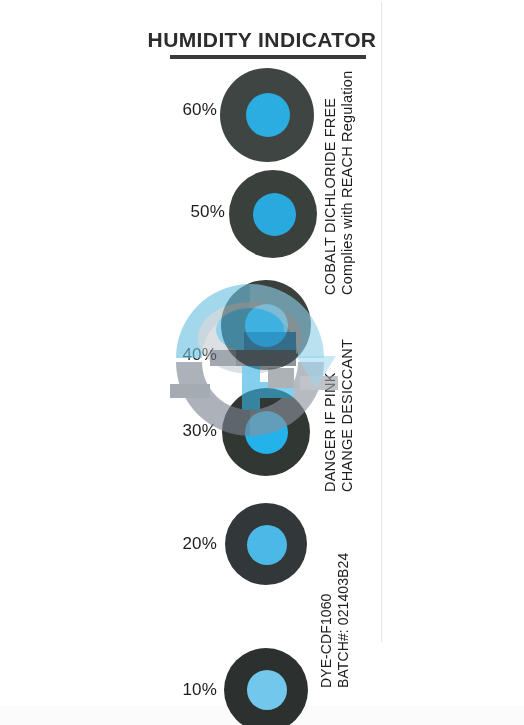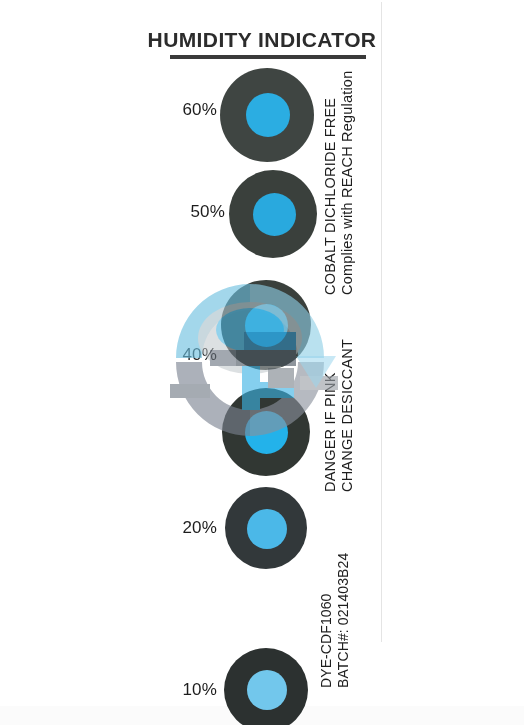--- a/index.html
+++ b/index.html
@@ -150,26 +150,27 @@
   </div>
 
   <div class="spot-row" style="top:280px;height:104px;">
     <div class="pct-label" style="left:120px; top:33px; width:97px;margin-top:32px;">40%</div>
     <div class="spot" style="left:221px; top:0px; width:90px; height:90px; background:#3a403c;">
       <div class="spot-inner" style="left:24px; top:24px; width:43px; height:43px; background:#2bade2;"></div>
     </div>
   </div>
 
   <div class="spot-row" style="top:388px;height:104px;">
+    <div class="pct-label" style="left:120px; top:33px; width:97px;">30%</div>
     <div class="spot" style="left:222px; top:0px; width:88px; height:88px; background:#313733;">
       <div class="spot-inner" style="left:23px; top:23px; width:43px; height:43px; background:#23b2ea;"></div>
     </div>
   </div>
 
-  <div class="spot-row" style="top:487px;height:100px;">
+  <div class="spot-row" style="top:503px;height:100px;">
     <div class="pct-label" style="left:120px; top:31px; width:97px;">20%</div>
     <div class="spot" style="left:225px; top:0px; width:82px; height:82px; background:#32383a;">
       <div class="spot-inner" style="left:22px; top:22px; width:40px; height:40px; background:#4bb8e8;"></div>
     </div>
   </div>
 
   <div class="spot-row" style="top:648px;height:100px;">
     <div class="pct-label" style="left:120px; top:32px; width:97px;">10%</div>
     <div class="spot" style="left:224px; top:0px; width:84px; height:84px; background:#2c3130;">
       <div class="spot-inner" style="left:23px; top:22px; width:40px; height:40px; background:#72c7ec;"></div>

